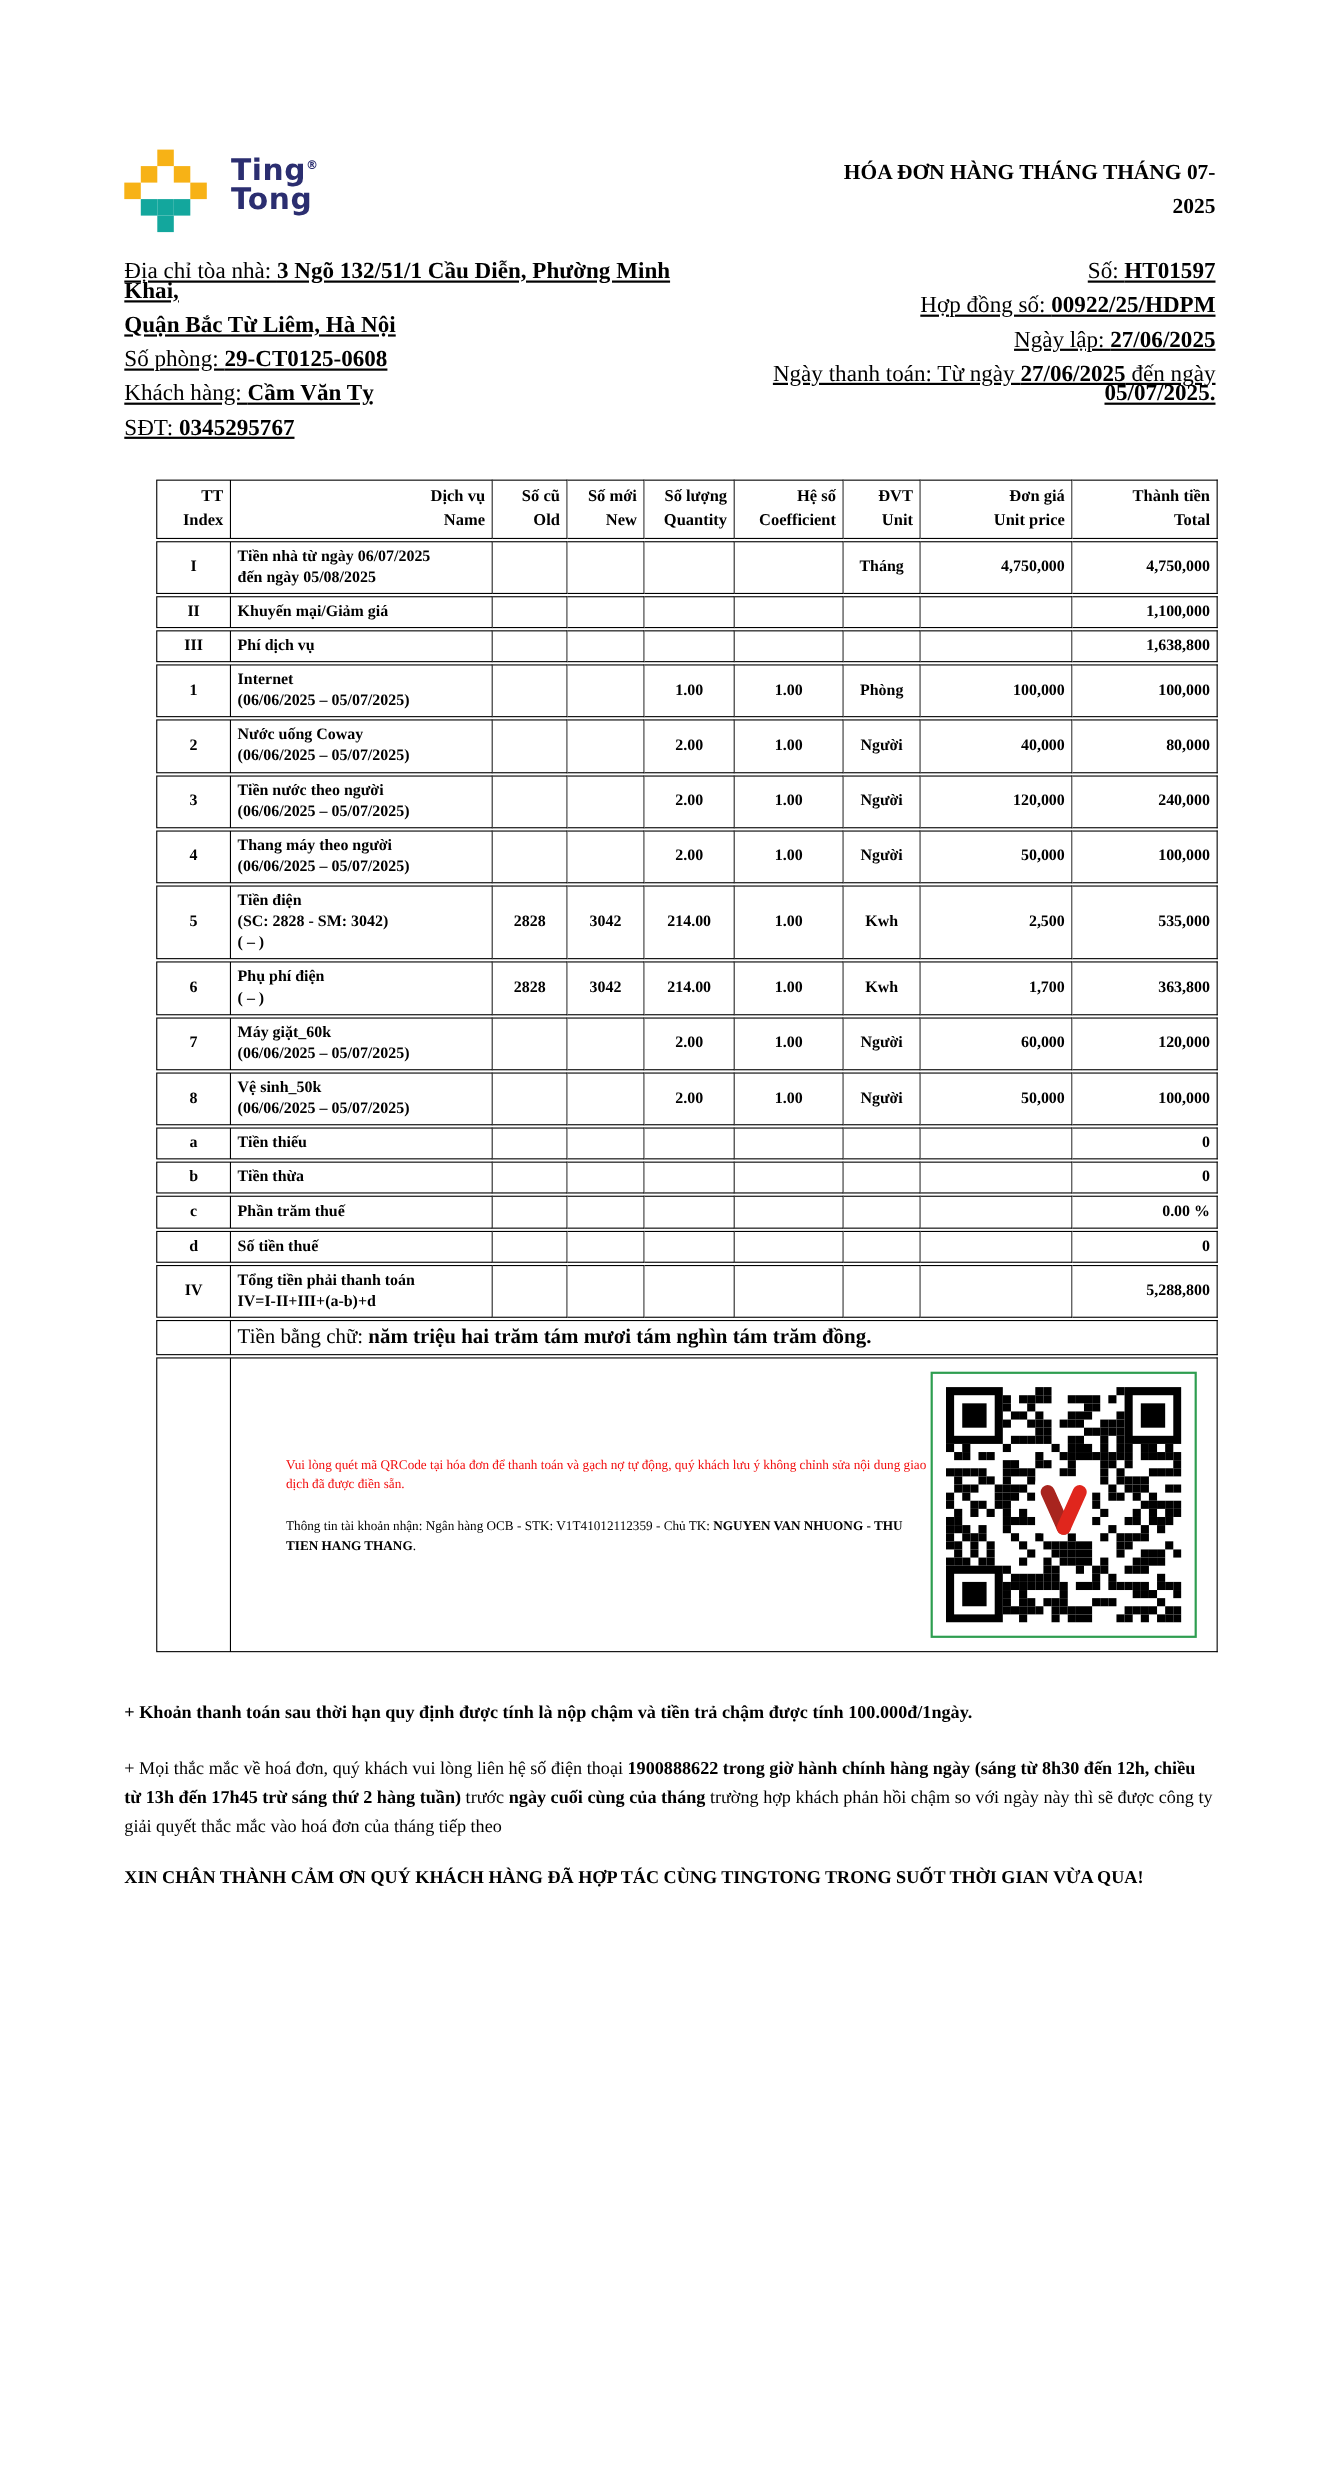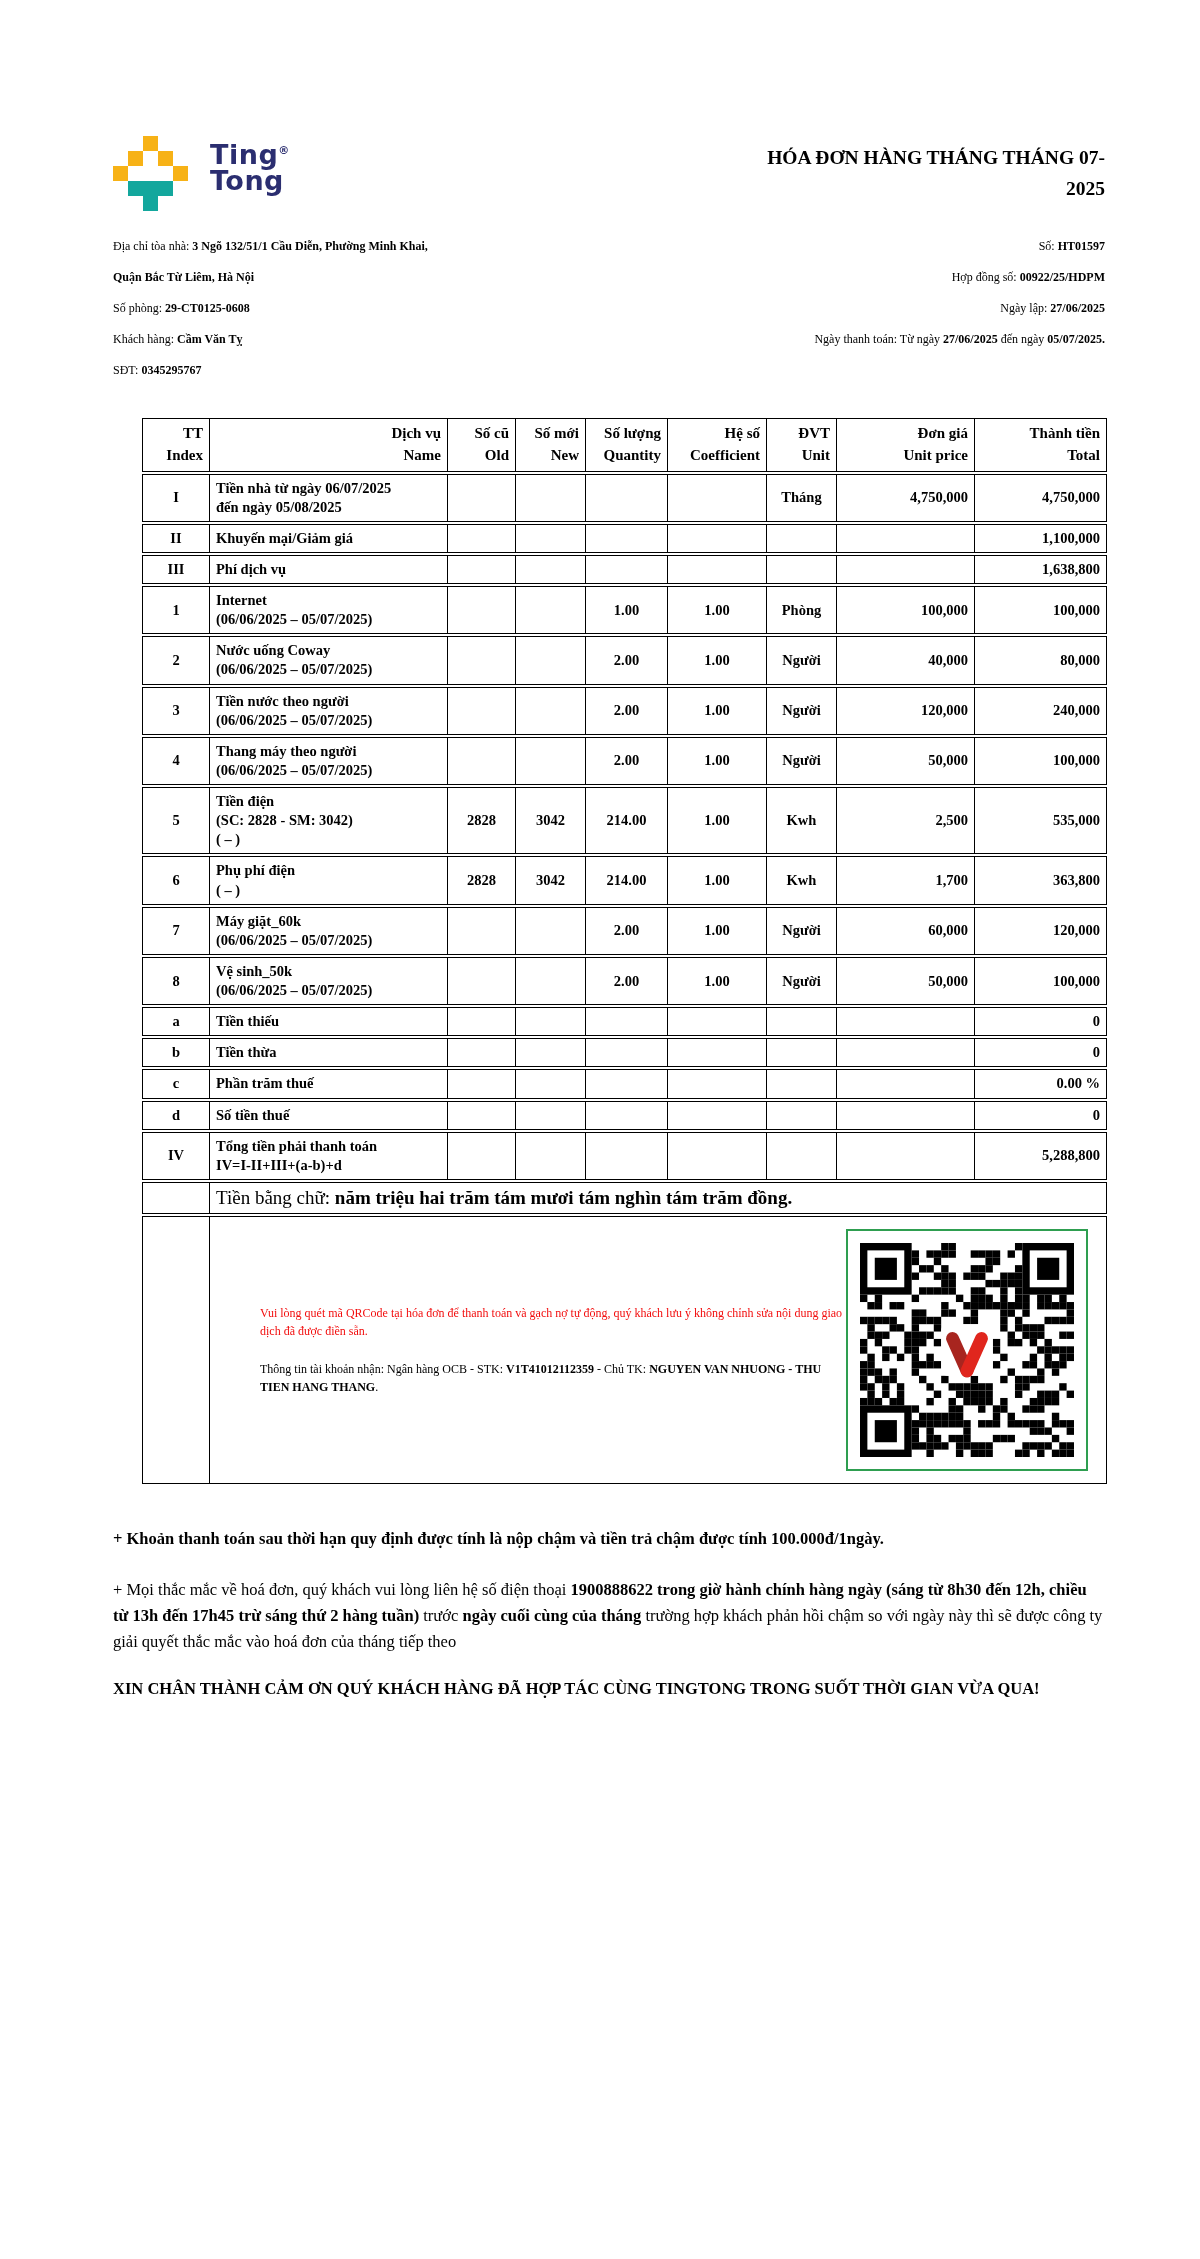--- a/index.html
+++ b/index.html
@@ -18,21 +18,21 @@
   .px-y{background:var(--yellow);}
   .px-t{background:var(--teal);}
   .brand-text{
     font-family:"DejaVu Sans","Liberation Sans",sans-serif;
     font-weight:bold;color:var(--navy);font-size:27px;line-height:26px;letter-spacing:.5px;margin-top:2px;
   }
   .brand-text sup{font-size:11px;}
   .doc-title{width:470px;text-align:right;margin-top:50px;font-size:19.5px;font-weight:bold;line-height:1.6;}
 
   
-  .info{display:flex;justify-content:space-between;padding:26px 95px 0 113px;font-size:12px;}
+  .info{display:flex;justify-content:space-between;padding:26px 95px 0 113px;font-size:21px;text-decoration:underline;}
   .info p{margin:0 0 13px 0;line-height:18px;}
   .info-right{text-align:right;}
   .b{font-weight:bold;}
 
   
   table.invoice{
     margin:24px 0 0 142px;width:965px;table-layout:fixed;
     border-collapse:separate;border-spacing:0 2px;
     font-size:14.5px;font-weight:bold;
   }
@@ -402,21 +402,21 @@
       <tr>
         <td class="c-tt"></td>
         <td class="words-cell" colspan="8"><span>Tiền bằng chữ: </span><span style="font-weight: bold;">năm triệu hai trăm tám mươi tám nghìn tám trăm đồng.</span></td>
       </tr>
       <tr>
         <td class="c-tt"></td>
         <td class="qr-cell" colspan="8">
           <div class="qr-row-inner">
             <div class="qr-text">
               <p class="red-note">Vui lòng quét mã QRCode tại hóa đơn để thanh toán và gạch nợ tự động, quý khách lưu ý không chỉnh sửa nội dung giao dịch đã được điền sẵn.</p>
-              <p class="acct"><span>Thông tin tài khoản nhận: Ngân hàng OCB - STK: </span><span style="font-weight: bold;">V1T41012112359</span><span> - Chủ TK: </span><span style="font-weight: bold;">NGUYEN VAN NHUONG - THU TIEN HANG THANG</span><span>.</span></p>
+              <p class="acct"><span>Thông tin tài khoản nhận: Ngân hàng OCB - STK: </span><span style="font-weight: normal;">V1T41012112359</span><span> - Chủ TK: </span><span style="font-weight: bold;">NGUYEN VAN NHUONG - THU TIEN HANG THANG</span><span>.</span></p>
             </div>
             <div class="qr-box">
               <div id="qr-host"><svg width="214" height="214" viewBox="0 0 217.5 217.5">
                     <rect x="0" y="0" width="217.5" height="217.5" fill="#fff"></rect>
                     <rect x="82.5" y="0" width="7.5" height="7.5" fill="#000"></rect>
                     <rect x="90" y="0" width="7.5" height="7.5" fill="#000"></rect>
                     <rect x="157.5" y="0" width="7.5" height="7.5" fill="#000"></rect>
                     <rect x="52.5" y="7.5" width="7.5" height="7.5" fill="#000"></rect>
                     <rect x="67.5" y="7.5" width="7.5" height="7.5" fill="#000"></rect>
                     <rect x="75" y="7.5" width="7.5" height="7.5" fill="#000"></rect>

